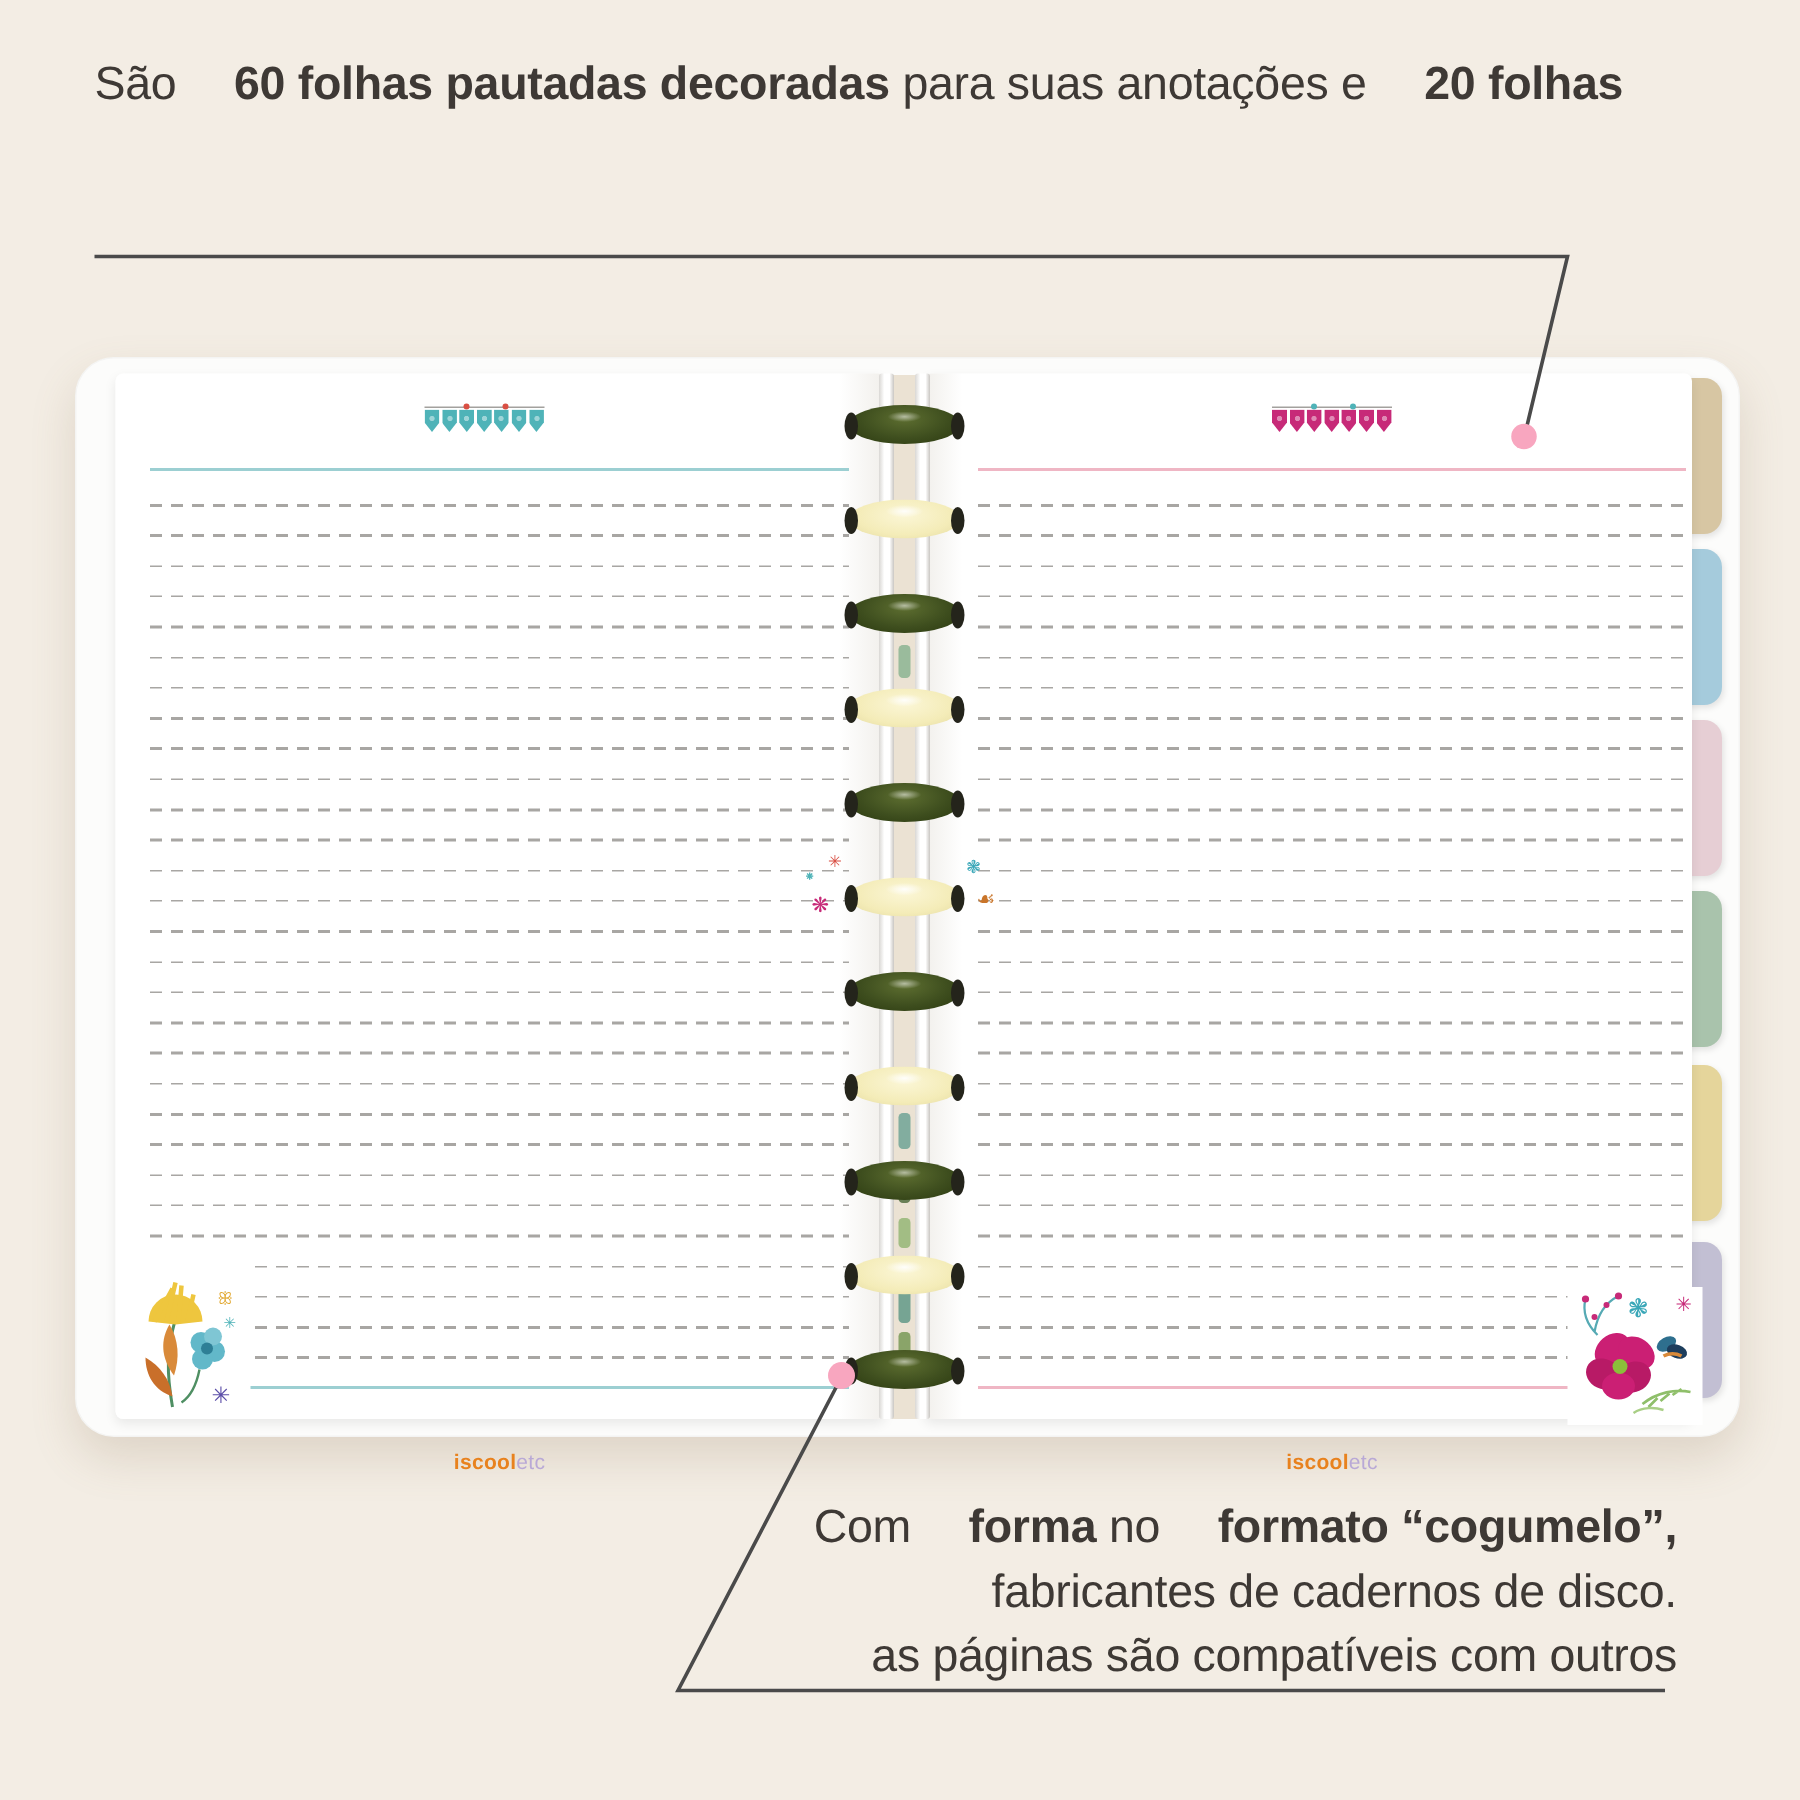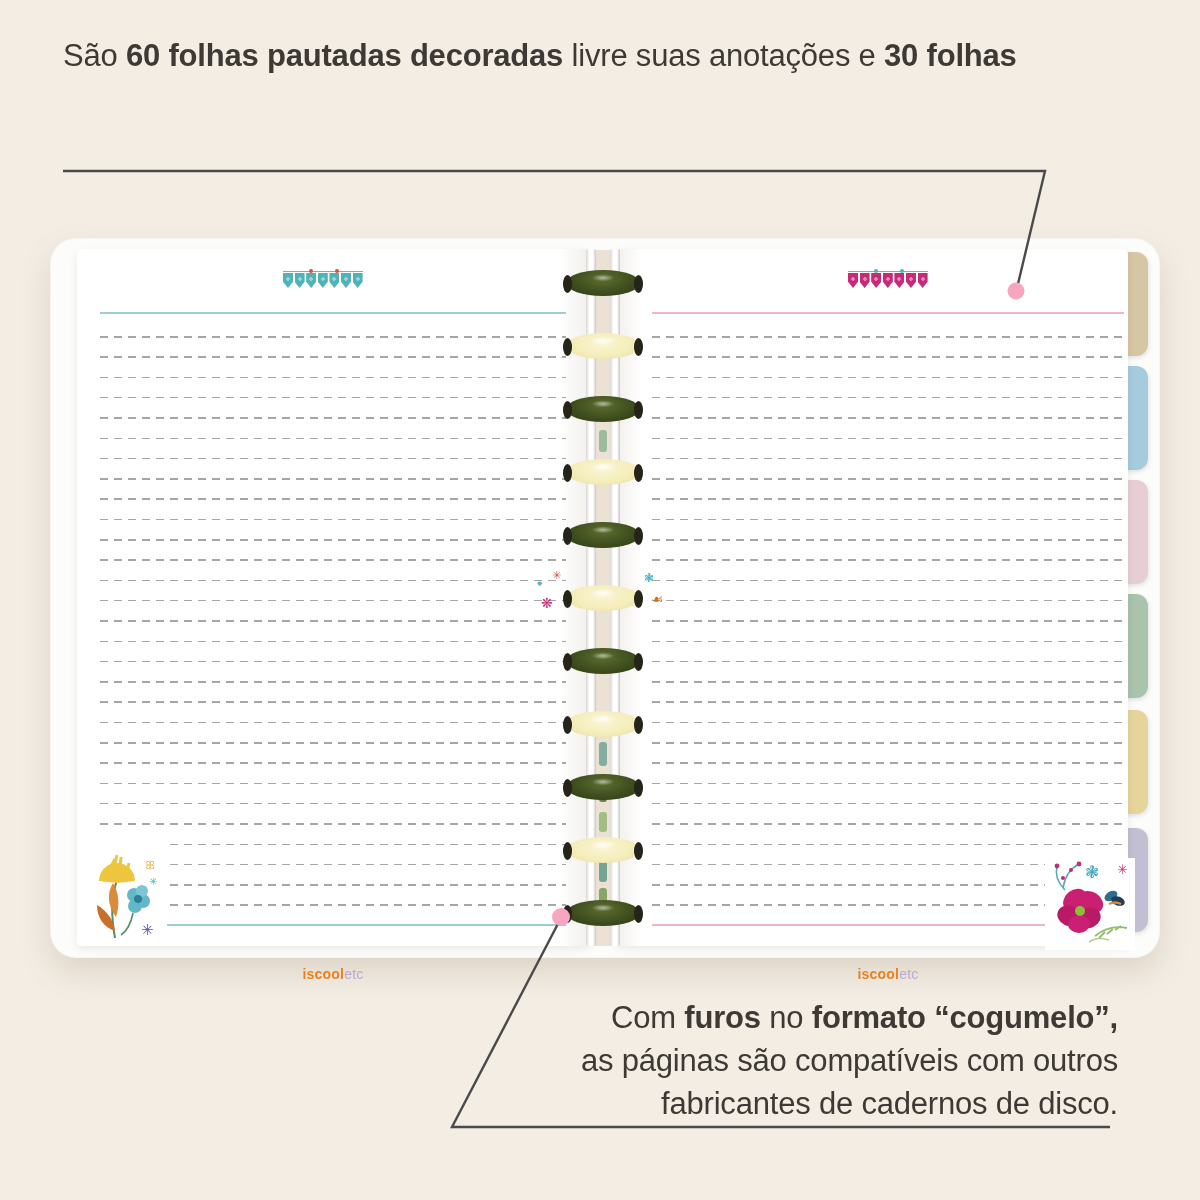--- a/index.html
+++ b/index.html
@@ -1,21 +1,21 @@
 <!DOCTYPE html>
 <html><head>
 <meta charset="utf-8">
 <style>
   html,body{margin:0;padding:0;}
   body{font-family:"Liberation Sans","DejaVu Sans",sans-serif;}
   #stage{position:relative;width:1200px;height:1200px;overflow:hidden;background:#f3ede4;}
 
   
   .caption{position:absolute;color:#3e3935;font-size:31px;font-weight:300;line-height:44px;letter-spacing:-0.2px;}
-  .caption .b{font-weight:700;}
+  .caption .b{font-weight:700;margin-left:30px;}
   #top-caption{left:63px;top:34px;width:1090px;text-align:left;}
   #bottom-caption{right:82px;top:996px;width:700px;text-align:right;line-height:43px;}
 
   
   #pointer-svg{position:absolute;left:0;top:0;z-index:40;pointer-events:none;}
 
   
   #cover{position:absolute;left:50px;top:238px;width:1110px;height:720px;background:#fcfcfb;border-radius:26px;
          box-shadow:0 14px 30px rgba(140,115,85,.20), inset 0 0 0 1px rgba(0,0,0,.03);z-index:1;}
 
@@ -254,26 +254,26 @@
     </div>
   <div id="sparkles">
       <div class="sparkle" style="left: 552px; top: 570px; color: rgb(217, 79, 67); font-size: 11px;">✳</div>
       <div class="sparkle" style="left: 541px; top: 596px; color: rgb(199, 42, 120); font-size: 14px;">❋</div>
       <div class="sparkle" style="left: 536px; top: 580px; color: rgb(79, 179, 184); font-size: 9px;">⁕</div>
       <div class="sparkle" style="left: 644px; top: 572px; color: rgb(58, 167, 184); font-size: 12px;">❃</div>
       <div class="sparkle" style="left: 651px; top: 592px; color: rgb(201, 117, 42); font-size: 14px;">☙</div>
     </div>
 
   <div class="caption" id="top-caption" style="color: rgb(62, 57, 53);">
-      <div class="cap-line"><span>São </span><span class="b">60 folhas pautadas decoradas</span><span> livre suas anotações e </span><span class="b">30 folhas</span></div>
+      <div class="cap-line"><span>São </span><span class="b">60 folhas pautadas decoradas</span><span> para suas anotações e </span><span class="b">20 folhas</span></div>
     </div>
   <div class="caption" id="bottom-caption" style="color: rgb(62, 57, 53);">
-      <div class="cap-line"><span>Com </span><span class="b">furos</span><span> no </span><span class="b">formato “cogumelo”,</span></div>
+      <div class="cap-line"><span>Com </span><span class="b">forma</span><span> no </span><span class="b">formato “cogumelo”,</span></div>
+      <div class="cap-line"><span>fabricantes de cadernos de disco.</span></div>
       <div class="cap-line"><span>as páginas são compatíveis com outros</span></div>
-      <div class="cap-line"><span>fabricantes de cadernos de disco.</span></div>
     </div>
 
   <svg id="pointer-svg" width="1200" height="1200" viewBox="0 0 1200 1200">
     <polyline id="top-pointer" points="63,171 1045,171 1017,288" fill="none" stroke-width="2.4" stroke="#4a4a4a"></polyline>
     <polyline id="bottom-pointer" points="561,918 452,1127 1110,1127" fill="none" stroke-width="2.4" stroke="#4a4a4a"></polyline>
     <circle id="top-dot" cx="1016" cy="291" r="8.5" fill="#f8a6bf"></circle>
     <circle id="bottom-dot" cx="561" cy="917" r="9" fill="#f8a6bf"></circle>
   </svg>
 
 </div>

